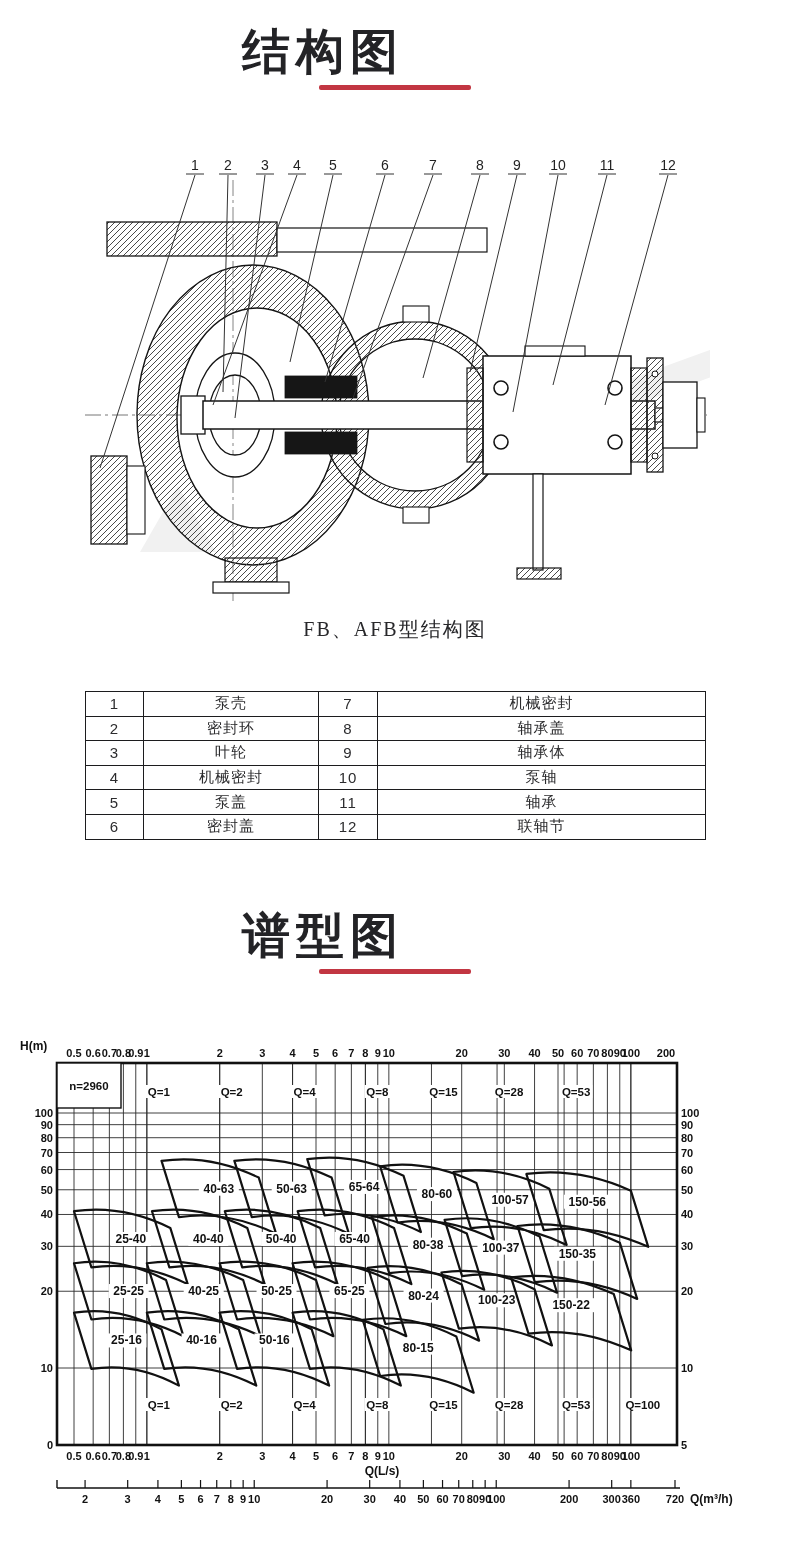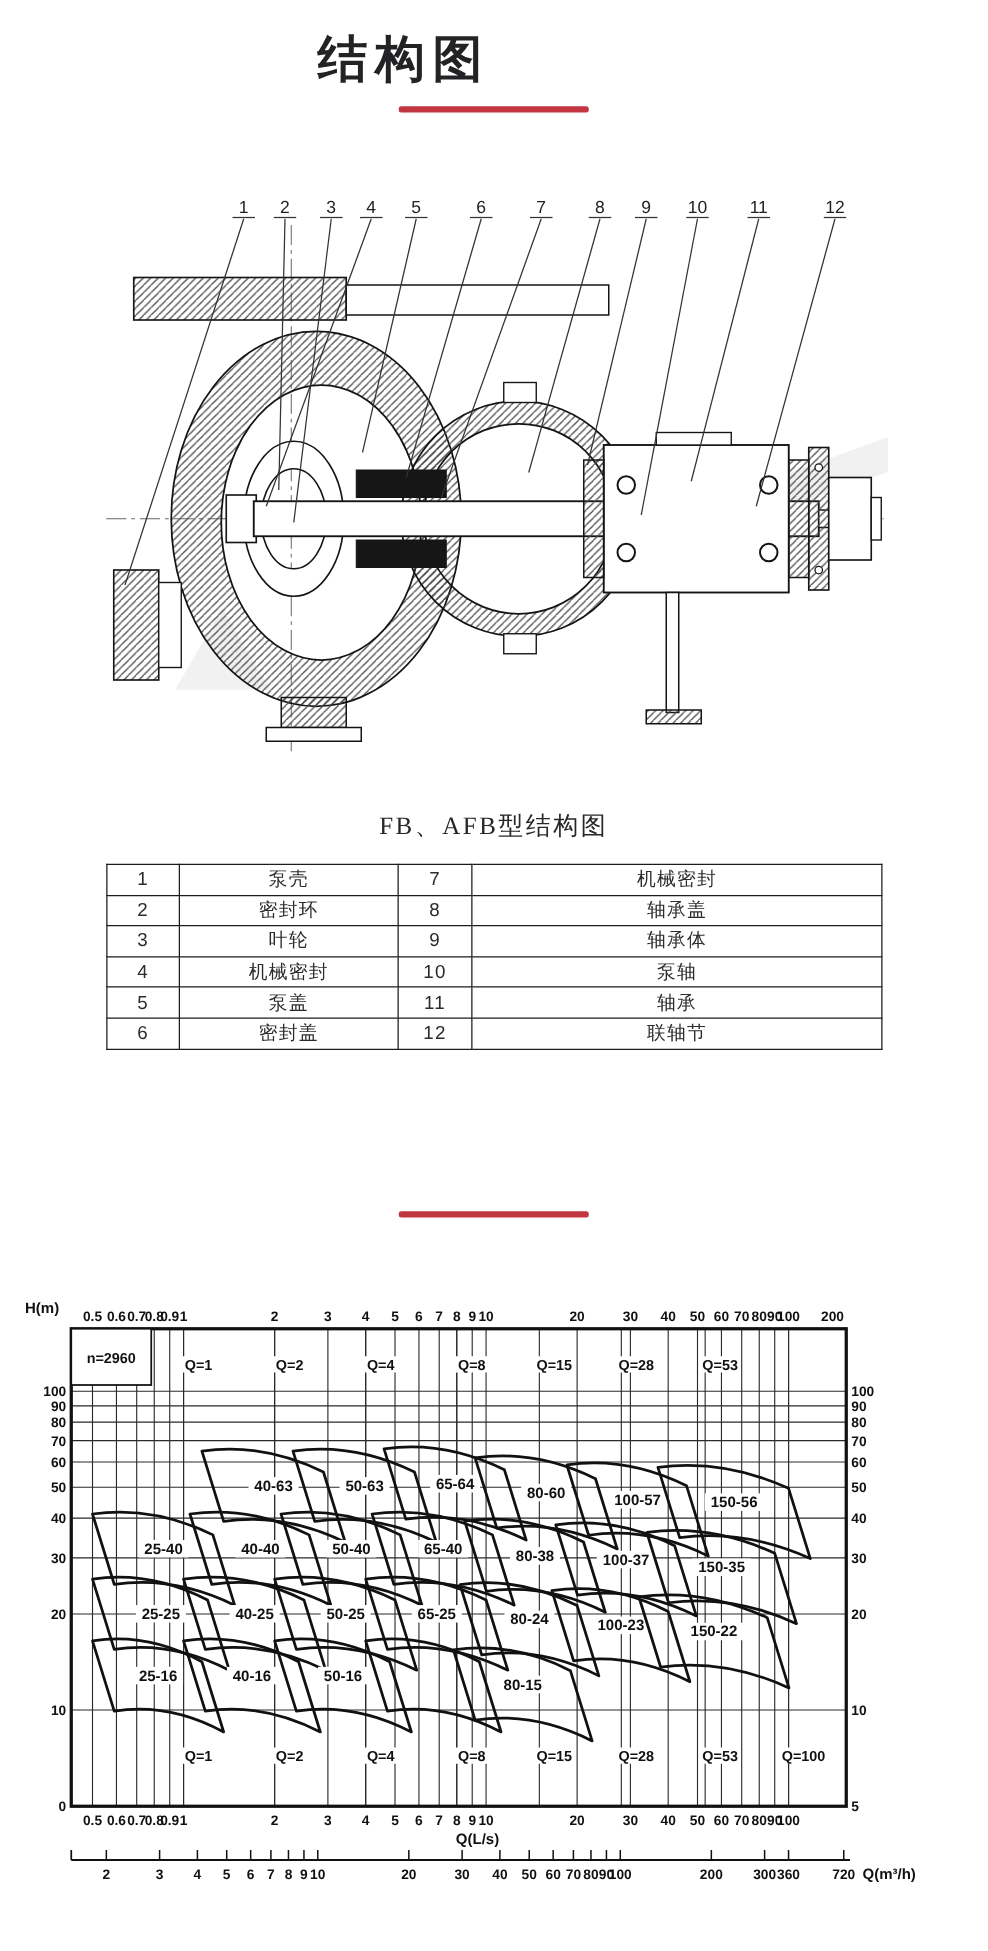--- a/index.html
+++ b/index.html
@@ -1,22 +1,22 @@
 <!DOCTYPE html>
 <html><head>
 <meta charset="utf-8">
 <style>
   html,body{margin:0;padding:0;background:#ffffff;}
   .page{position:relative;width:790px;height:1561px;background:#fff;overflow:hidden;
         font-family:"Liberation Sans",sans-serif;color:#1f1f23;}
   .sec-title{position:absolute;left:0;width:646px;text-align:center;
-             font-size:40px;font-weight:700;letter-spacing:6px;color:#232326;}
+             font-size:48px;font-weight:700;letter-spacing:6px;color:#232326;}
   .red-bar{position:absolute;height:5px;border-radius:2px;}
   .drawing-wrap{position:absolute;left:85px;top:150px;width:625px;height:470px;}
-  .caption{position:absolute;left:85px;top:647px;width:620px;text-align:center;
+  .caption{position:absolute;left:85px;top:616px;width:620px;text-align:center;
            font-size:20px;letter-spacing:2px;color:#27272a;
            font-family:"Liberation Serif",serif;}
   table.parts{position:absolute;left:85px;top:691px;width:620px;border-collapse:collapse;
               table-layout:fixed;font-size:15px;color:#2c2c2e;}
   table.parts td{border:1.3px solid #1c1c1e;text-align:center;height:23.6px;padding:0;
                  letter-spacing:1px;}
   .chart-wrap{position:absolute;left:0;top:1000px;width:790px;height:561px;}
   svg{display:block;}
   svg text{font-family:"Liberation Sans",sans-serif;}
 </style>
@@ -173,20 +173,21 @@
         </tr>
         <tr>
           <td>6</td>
           <td>密封盖</td>
           <td>12</td>
           <td>联轴节</td>
         </tr>
       </tbody>
   </table>
 
+  <div class="sec-title" style="top:904px;">谱型图</div>
   <div class="red-bar" style="top:969px;left:319px;width:152px;background:#c23642;"></div>
 
   <div class="chart-wrap">
     <svg id="chartSvg" width="790" height="561" viewBox="0 0 790 561">
         <g>
           <line x1="74" y1="63" x2="74" y2="445" stroke="#2a2a2a" stroke-width="0.9"></line>
           <line x1="93.1618615435252" y1="63" x2="93.1618615435252" y2="445" stroke="#2a2a2a" stroke-width="0.9"></line>
           <line x1="109.3629846341336" y1="63" x2="109.3629846341336" y2="445" stroke="#2a2a2a" stroke-width="0.9"></line>
           <line x1="123.3970358027338" y1="63" x2="123.3970358027338" y2="445" stroke="#2a2a2a" stroke-width="0.9"></line>
           <line x1="135.77594623500008" y1="63" x2="135.77594623500008" y2="445" stroke="#2a2a2a" stroke-width="0.9"></line>

